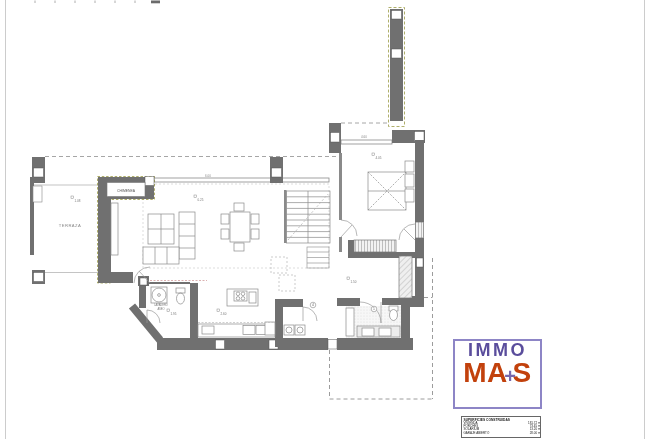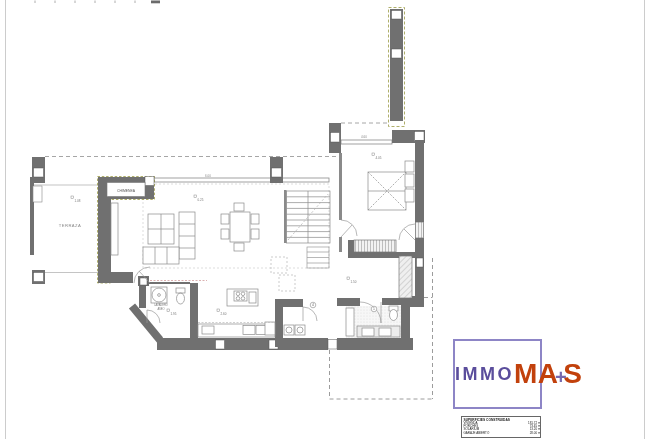--- a/index.html
+++ b/index.html
@@ -5,21 +5,21 @@
   html,body{margin:0;padding:0;background:#fff;}
   .sheet{
     position:relative;width:648px;height:439px;background:#fff;overflow:hidden;
     font-family:"Liberation Sans",sans-serif;
   }
   .plan-svg{position:absolute;left:0;top:0;}
   
   .logo-box{
     position:absolute;left:453px;top:339px;width:89px;height:70px;
     border:2px solid #8d85c6;background:#fff;box-sizing:border-box;
-    display:flex;flex-direction:row;align-items:center;justify-content:flex-start;
+    display:flex;flex-direction:column;align-items:center;justify-content:flex-start;
   }
   .logo-top{font-size:18px;font-weight:bold;color:#5a4d9c;letter-spacing:2.5px;line-height:1;}
   .logo-bottom{display:flex;align-items:flex-start;line-height:0.95;margin-top:1px;}
   .logo-mas{font-size:28px;font-weight:bold;color:#c2410c;letter-spacing:0.5px;}
   .logo-plus{font-size:20px;font-weight:bold;color:#7668ad;transform:translateY(7px);margin:0 -3.5px;position:relative;z-index:2;}
   
   .areas-table{
     position:absolute;left:461px;top:416px;width:80px;height:22px;
     border:1px solid #666;background:#fff;box-sizing:border-box;overflow:hidden;
   }

